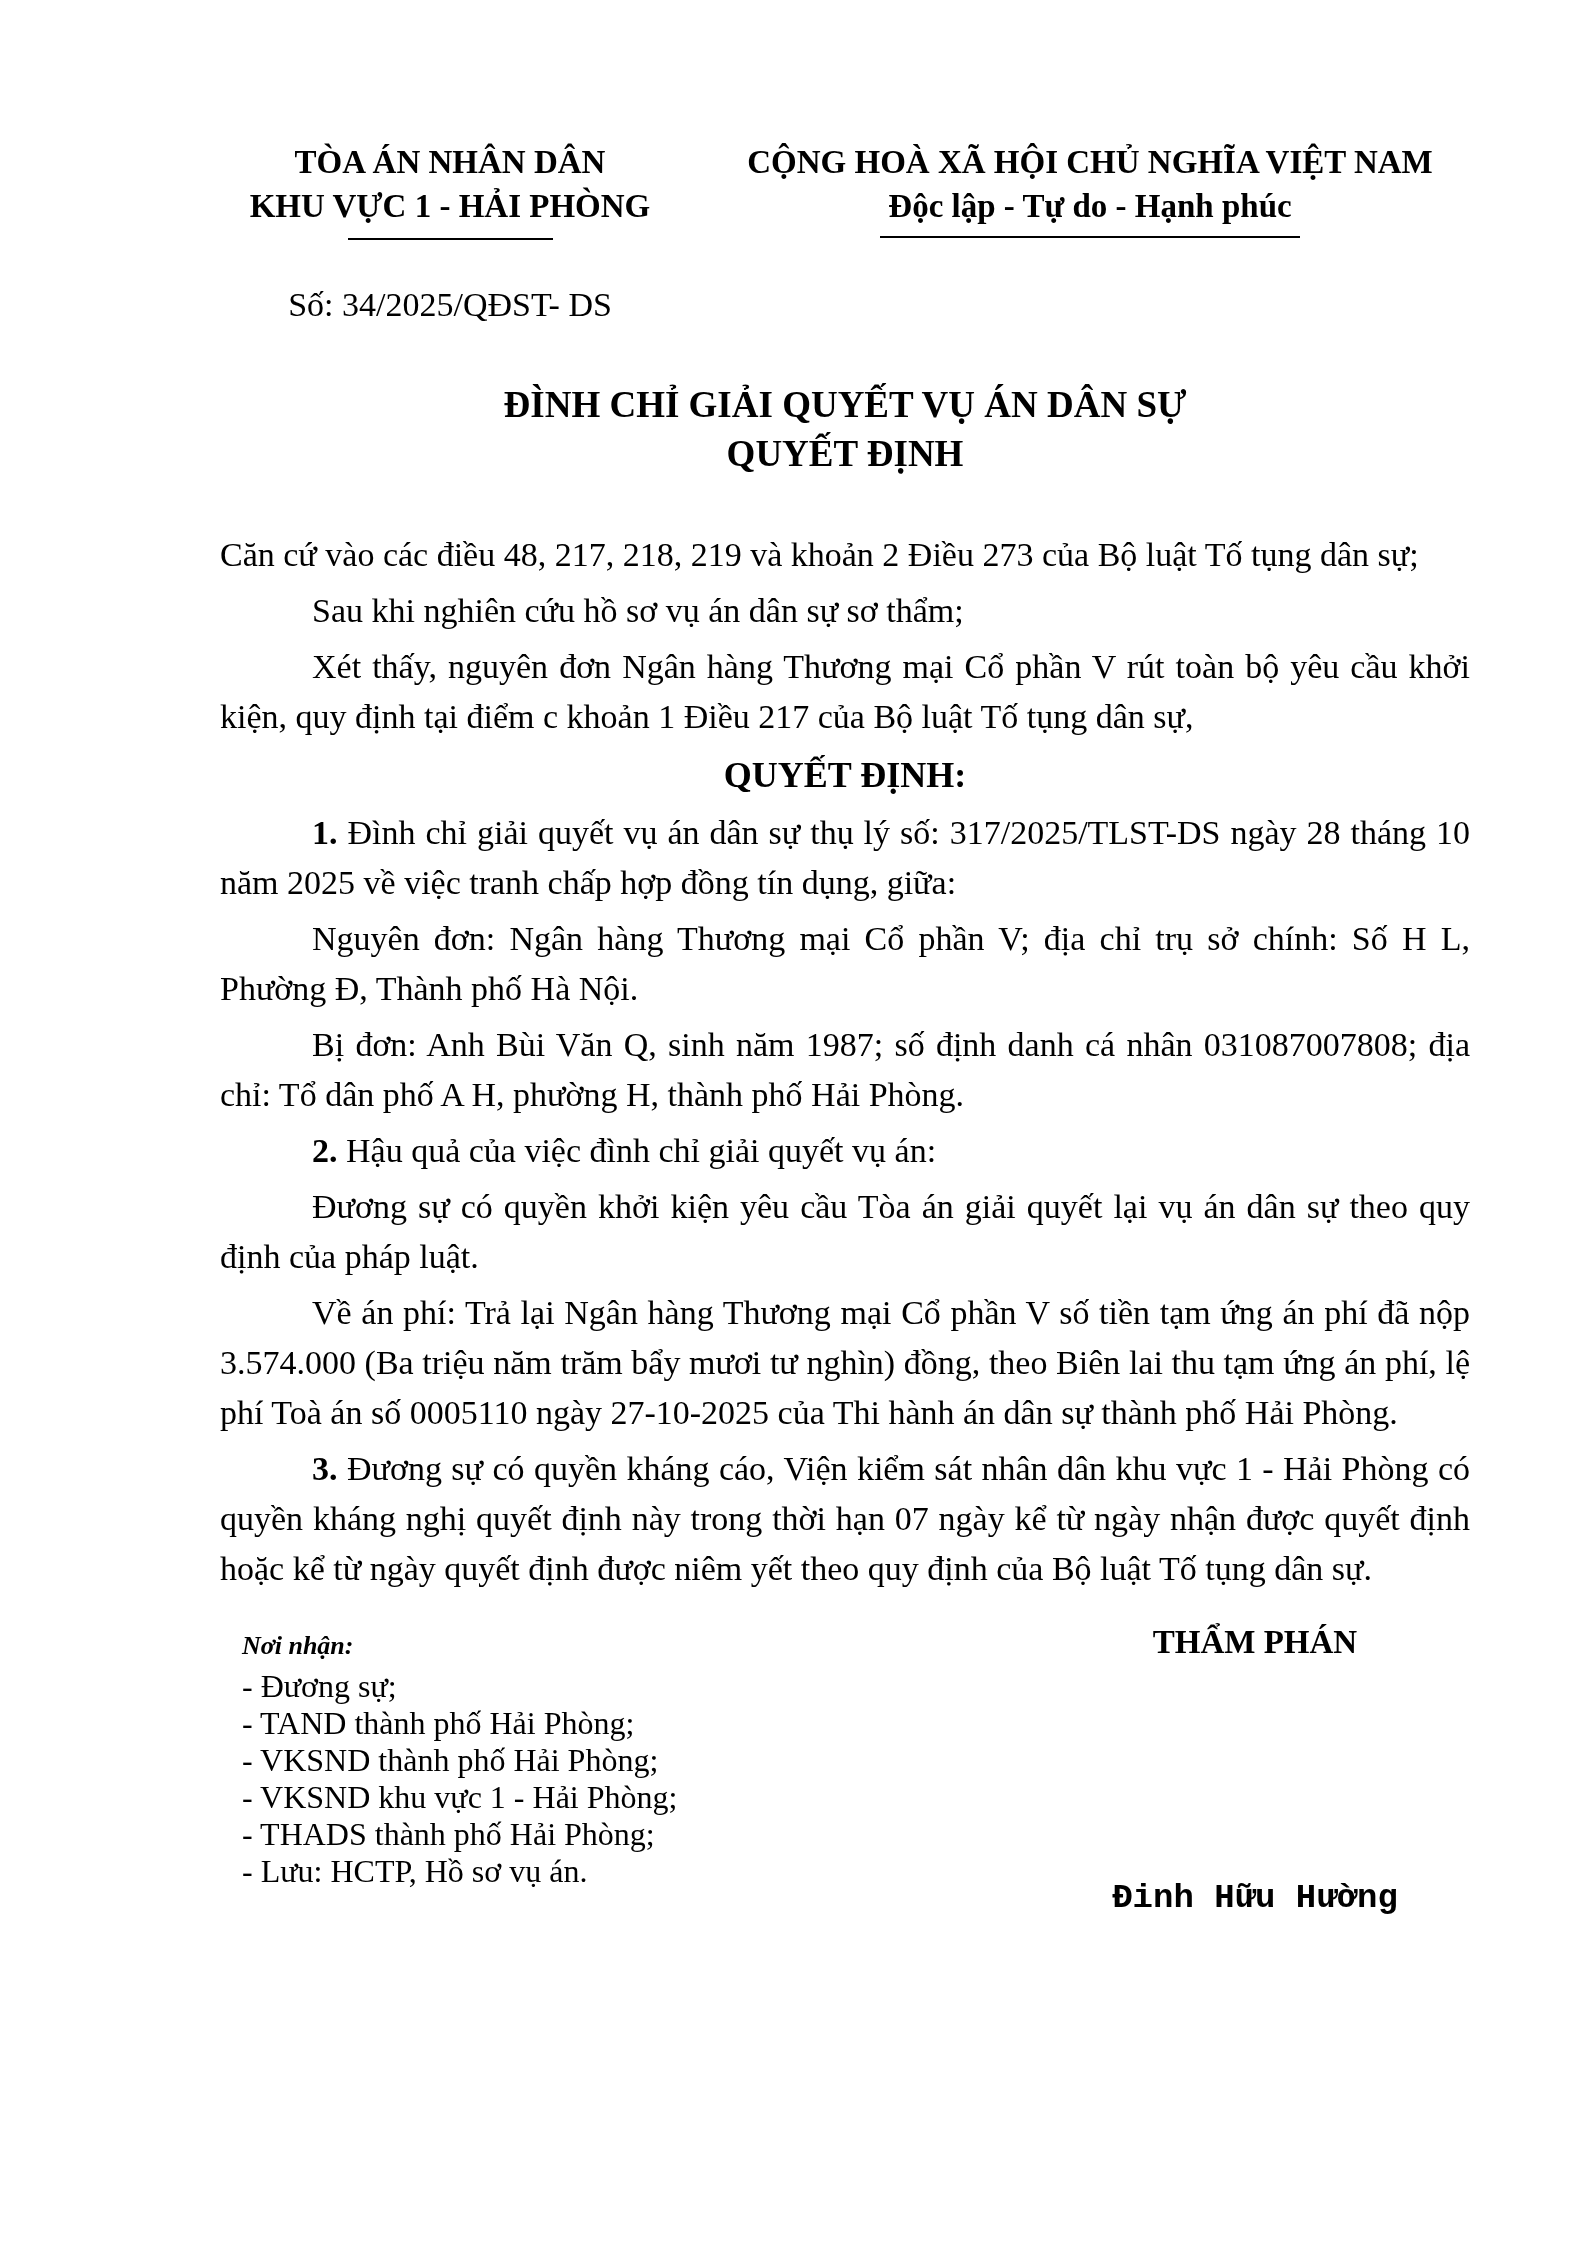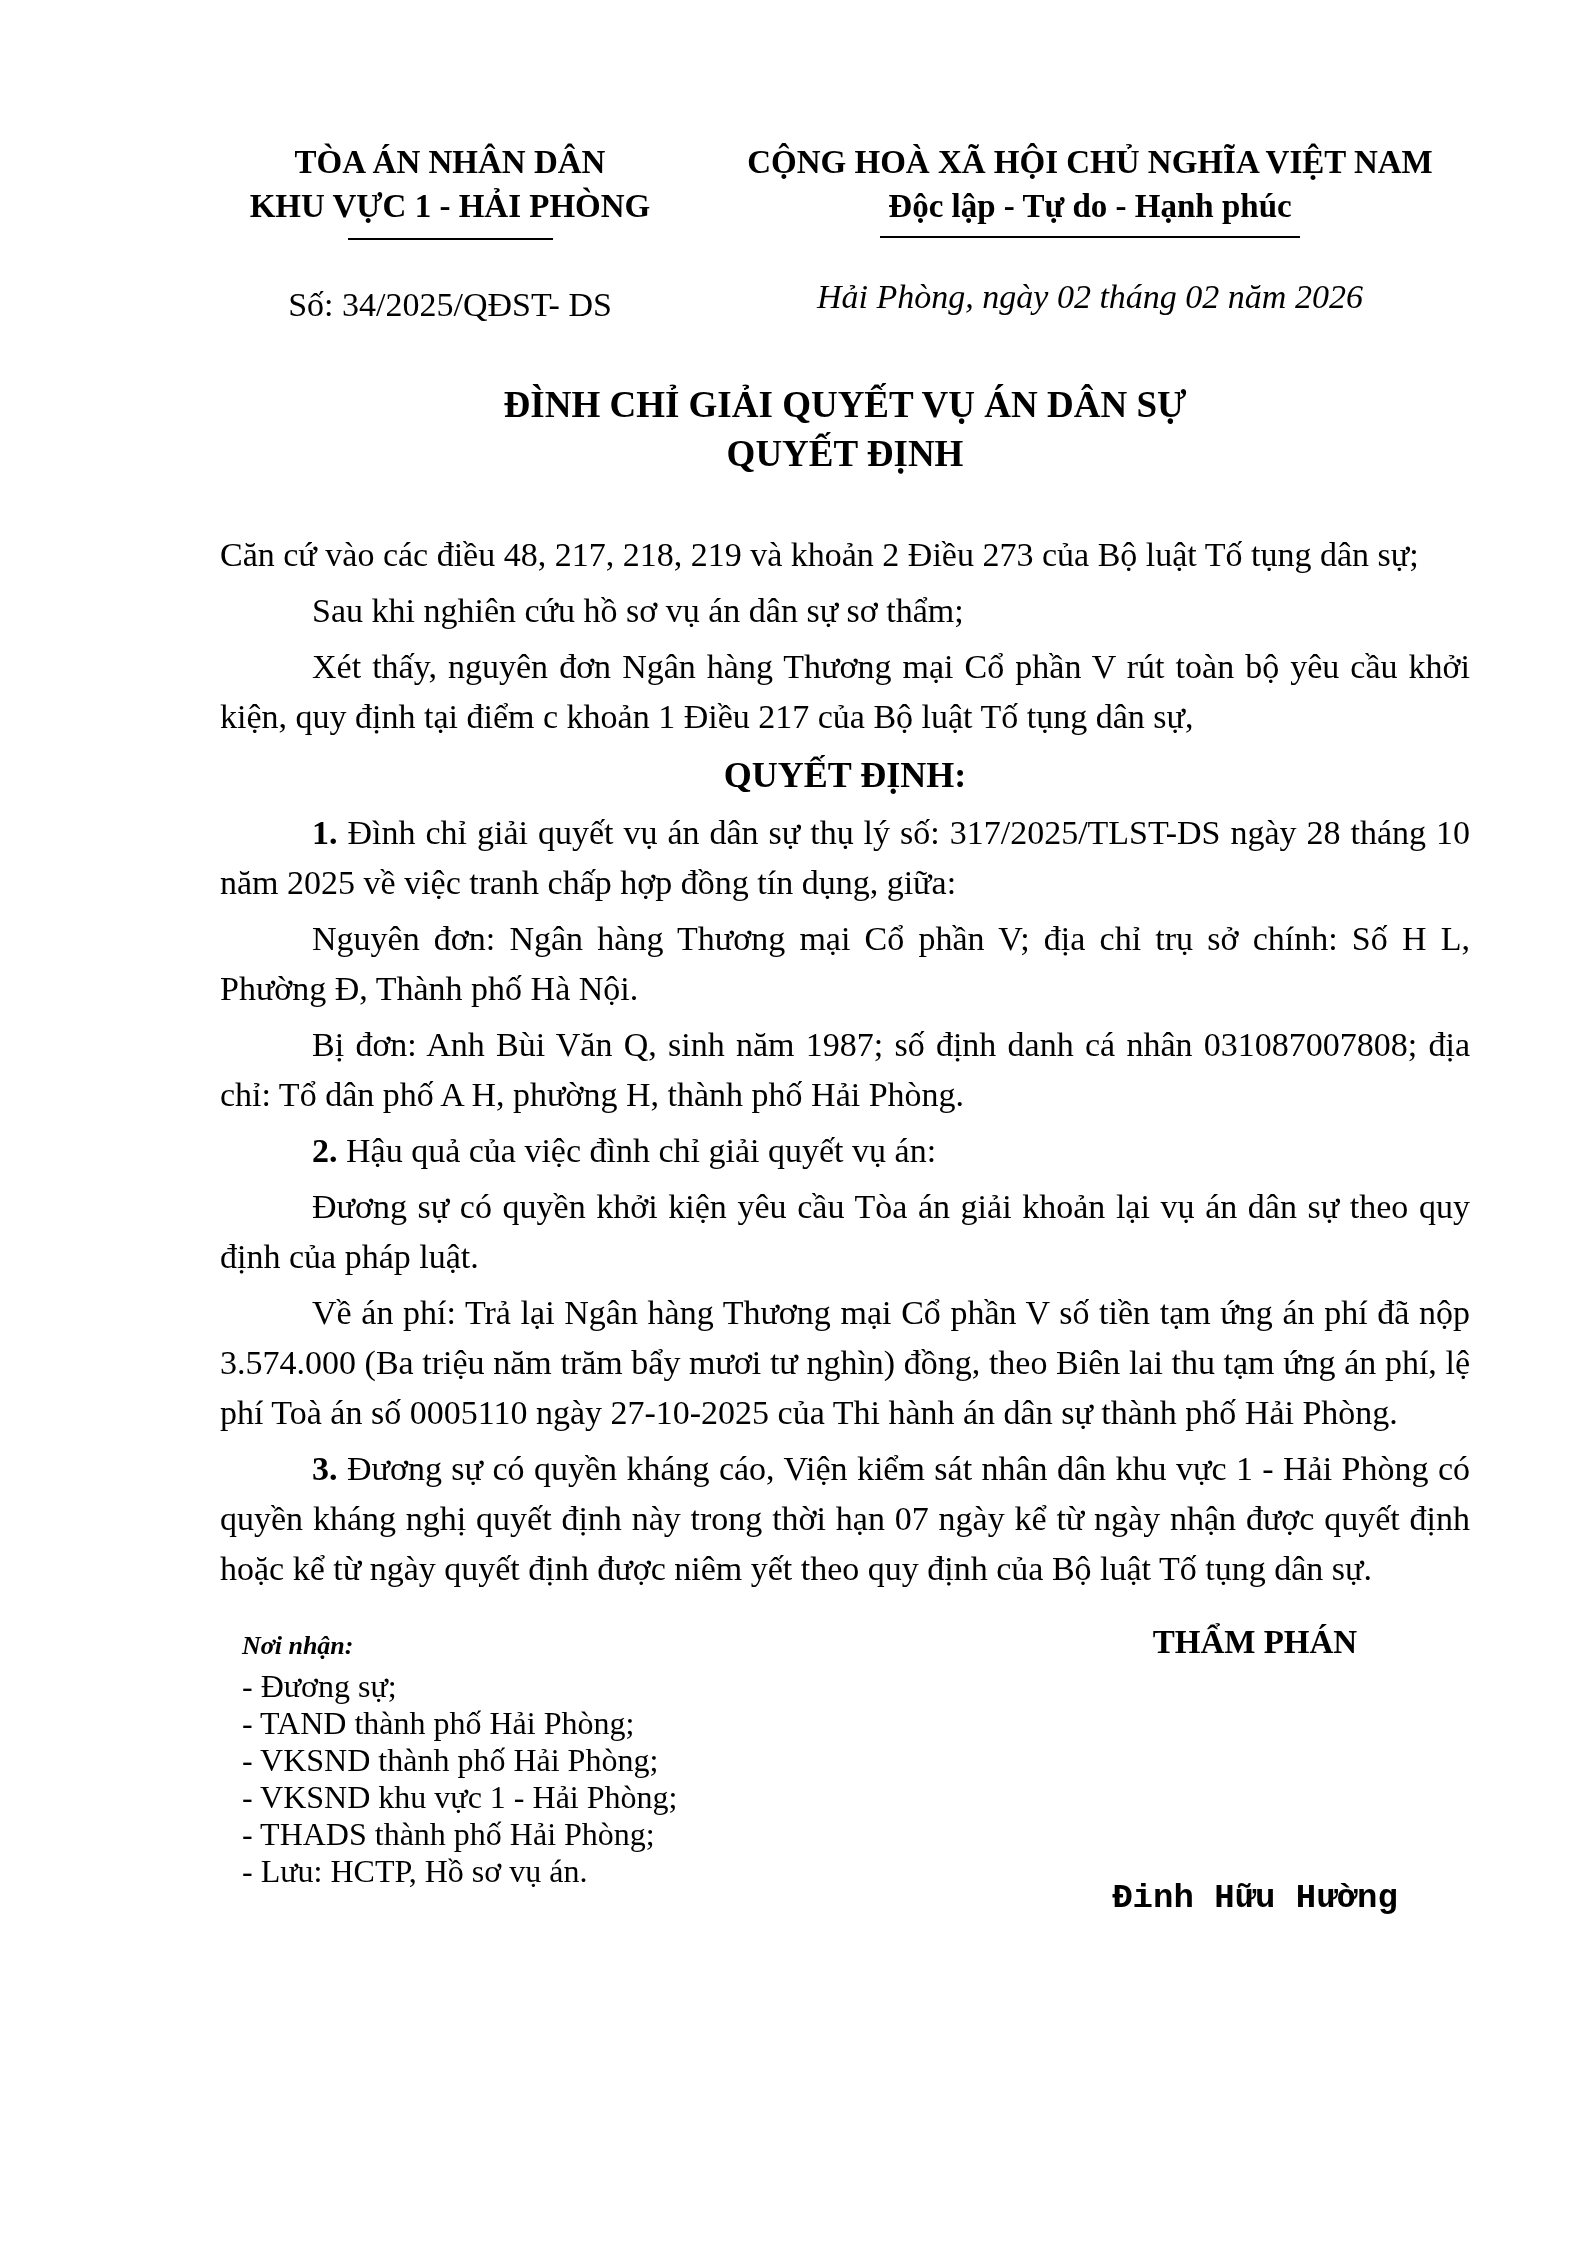--- a/index.html
+++ b/index.html
@@ -50,41 +50,40 @@
   <div class="header">
     <div class="header-left">
       <div class="hdr-line">TÒA ÁN NHÂN DÂN</div>
       <div class="hdr-line">KHU VỰC 1 - HẢI PHÒNG</div>
       <div class="rule-left"></div>
       <div class="doc-number">Số: 34/2025/QĐST- DS</div>
     </div>
     <div class="header-right">
       <div class="hdr-line">CỘNG HOÀ XÃ HỘI CHỦ NGHĨA VIỆT NAM</div>
       <div class="hdr-line"><span class="motto-underline">Độc lập - Tự do - Hạnh phúc</span></div>
-      <div class="date-line">Hải Phòng, ngày 02 tháng 02 năm 2026</div>
     </div>
   </div>
 
   <div class="title-block">
     <div class="title-line">ĐÌNH CHỈ GIẢI QUYẾT VỤ ÁN DÂN SỰ</div>
     <div class="title-line">QUYẾT ĐỊNH</div>
   </div>
 
   <div class="body-text">
     <p class="no-indent"><span>Căn cứ vào các điều 48, 217, 218, 219 và khoản 2 Điều  273 của Bộ luật Tố tụng dân sự;</span></p>
     <p class="indent"><span>Sau khi nghiên cứu hồ sơ vụ án dân sự sơ thẩm;</span></p>
     <p class="indent"><span>Xét thấy, nguyên đơn Ngân hàng Thương mại Cổ phần V rút toàn bộ yêu cầu khởi kiện, quy định tại điểm c khoản 1 Điều 217 của Bộ luật Tố tụng dân sự,</span></p>
 
     <div class="decision-heading">QUYẾT ĐỊNH:</div>
 
     <p class="indent"><span class="art-num">1.</span><span> Đình chỉ giải quyết vụ án dân sự thụ lý số: 317/2025/TLST-DS ngày 28 tháng 10 năm  2025 về việc tranh chấp hợp đồng tín dụng, giữa:</span></p>
     <p class="indent"><span>Nguyên đơn: Ngân hàng Thương mại Cổ phần V; địa chỉ trụ sở chính: Số H L, Phường Đ, Thành phố Hà Nội.</span></p>
     <p class="indent"><span>Bị đơn: Anh Bùi Văn Q, sinh năm 1987; số định danh cá nhân 031087007808; địa chỉ: Tổ dân phố A H, phường H, thành phố Hải Phòng.</span></p>
     <p class="indent"><span class="art-num">2.</span><span> Hậu quả của việc đình chỉ giải quyết vụ án:</span></p>
-    <p class="indent"><span>Đương sự có quyền khởi kiện yêu cầu Tòa án giải khoản lại vụ án dân sự theo quy định của pháp luật.</span></p>
+    <p class="indent"><span>Đương sự có quyền khởi kiện yêu cầu Tòa án giải quyết lại vụ án dân sự theo quy định của pháp luật.</span></p>
     <p class="indent"><span>Về án phí: Trả lại Ngân hàng Thương mại Cổ phần V số tiền tạm ứng án phí đã nộp 3.574.000 (Ba triệu năm trăm bẩy mươi tư nghìn) đồng, theo Biên lai thu tạm ứng án phí, lệ phí Toà án số 0005110 ngày 27-10-2025 của Thi hành án dân sự thành phố Hải Phòng.</span></p>
     <p class="indent"><span class="art-num">3.</span><span> Đương sự có quyền kháng cáo, Viện kiểm sát nhân dân khu vực 1 - Hải Phòng có quyền kháng nghị quyết định này trong thời hạn 07 ngày kể từ ngày nhận được quyết định hoặc kể từ ngày quyết định được niêm yết theo quy định của Bộ luật Tố tụng dân sự.</span></p>
   </div>
 
   <div class="footer">
     <div class="footer-left">
       <div class="recipients-label">Nơi nhận:</div>
       <div class="recipient">- Đương sự;</div>
       <div class="recipient">- TAND thành phố Hải Phòng;</div>
       <div class="recipient">- VKSND thành phố Hải Phòng;</div>

